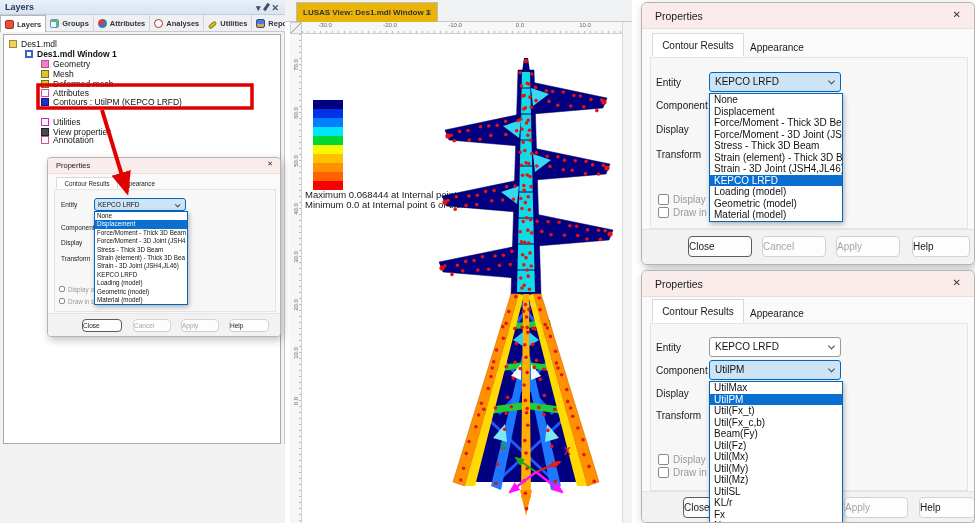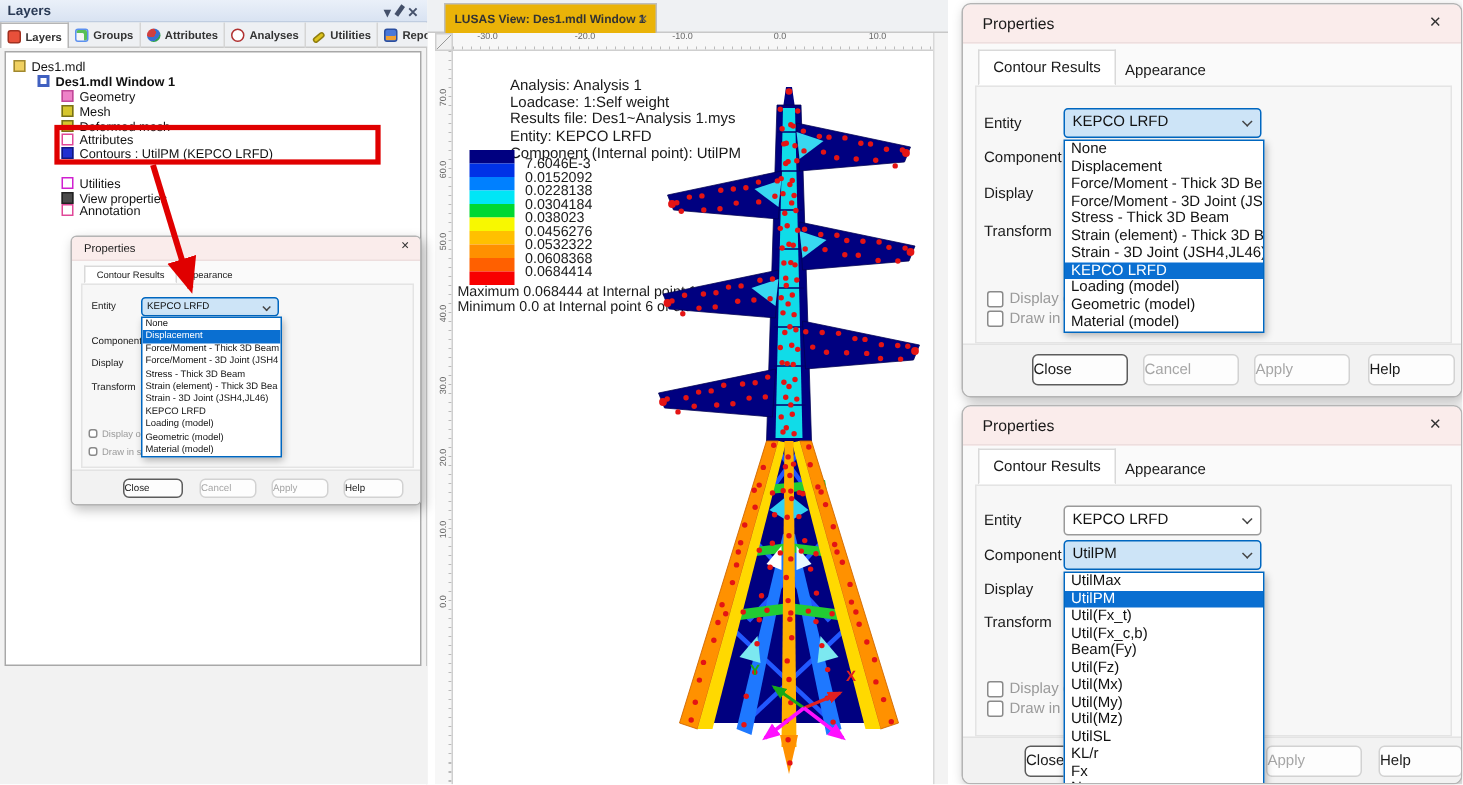--- a/index.html
+++ b/index.html
@@ -239,49 +239,31 @@
       <span class="ry" style="top:124px;">50.0</span>
       <span class="ry" style="top:172px;">40.0</span>
       <span class="ry" style="top:220px;">30.0</span>
       <span class="ry" style="top:268px;">20.0</span>
       <span class="ry" style="top:316px;">10.0</span>
       <span class="ry" style="top:364px;">0.0</span>
     </div>
     <div id="vscroll"></div>
 
     <div id="canvas">
-      <div id="info-block">
-          <div class="info-line">Analysis: Analysis 1</div>
-          <div class="info-line">Loadcase: 1:Self weight</div>
-          <div class="info-line">Results file: Des1~Analysis 1.mys</div>
-          <div class="info-line">Entity: KEPCO LRFD</div>
-          <div class="info-line">Component (Internal point): UtilPM</div>
-        </div>
       <div id="legend-swatches">
           <div class="lg-sw" style="background: rgb(0, 0, 128);"></div>
           <div class="lg-sw" style="background: rgb(0, 50, 230);"></div>
           <div class="lg-sw" style="background: rgb(0, 128, 255);"></div>
           <div class="lg-sw" style="background: rgb(0, 230, 246);"></div>
           <div class="lg-sw" style="background: rgb(0, 216, 50);"></div>
           <div class="lg-sw" style="background: rgb(248, 248, 0);"></div>
           <div class="lg-sw" style="background: rgb(255, 192, 0);"></div>
           <div class="lg-sw" style="background: rgb(255, 144, 0);"></div>
           <div class="lg-sw" style="background: rgb(255, 96, 0);"></div>
           <div class="lg-sw" style="background: rgb(248, 0, 0);"></div>
-        </div>
-      <div id="legend-labels">
-          <div class="lg-val" style="top: 4px;">7.6046E-3</div>
-          <div class="lg-val" style="top: 13px;">0.0152092</div>
-          <div class="lg-val" style="top: 22px;">0.0228138</div>
-          <div class="lg-val" style="top: 31px;">0.0304184</div>
-          <div class="lg-val" style="top: 40px;">0.038023</div>
-          <div class="lg-val" style="top: 49px;">0.0456276</div>
-          <div class="lg-val" style="top: 58px;">0.0532322</div>
-          <div class="lg-val" style="top: 67px;">0.0608368</div>
-          <div class="lg-val" style="top: 76px;">0.0684414</div>
         </div>
       <div class="mm-line" style="top:155px;">Maximum 0.068444 at Internal point 1 of element</div>
       <div class="mm-line" style="top:165px;">Minimum 0.0 at Internal point 6 of element</div>
 
       <svg id="tower-svg" viewBox="0 0 220 460">
 
         <polygon points="101,0 105,0 107,14 99,14" fill="#000080"></polygon>
         <polygon points="95,12 111,12 118,236 88,236" fill="#000080" stroke="#000050" stroke-width="0.5"></polygon>
         <polygon points="99,14 107,14 112,234 94,234" fill="#10dce8"></polygon>
         <g stroke="#000070" stroke-width="1">

